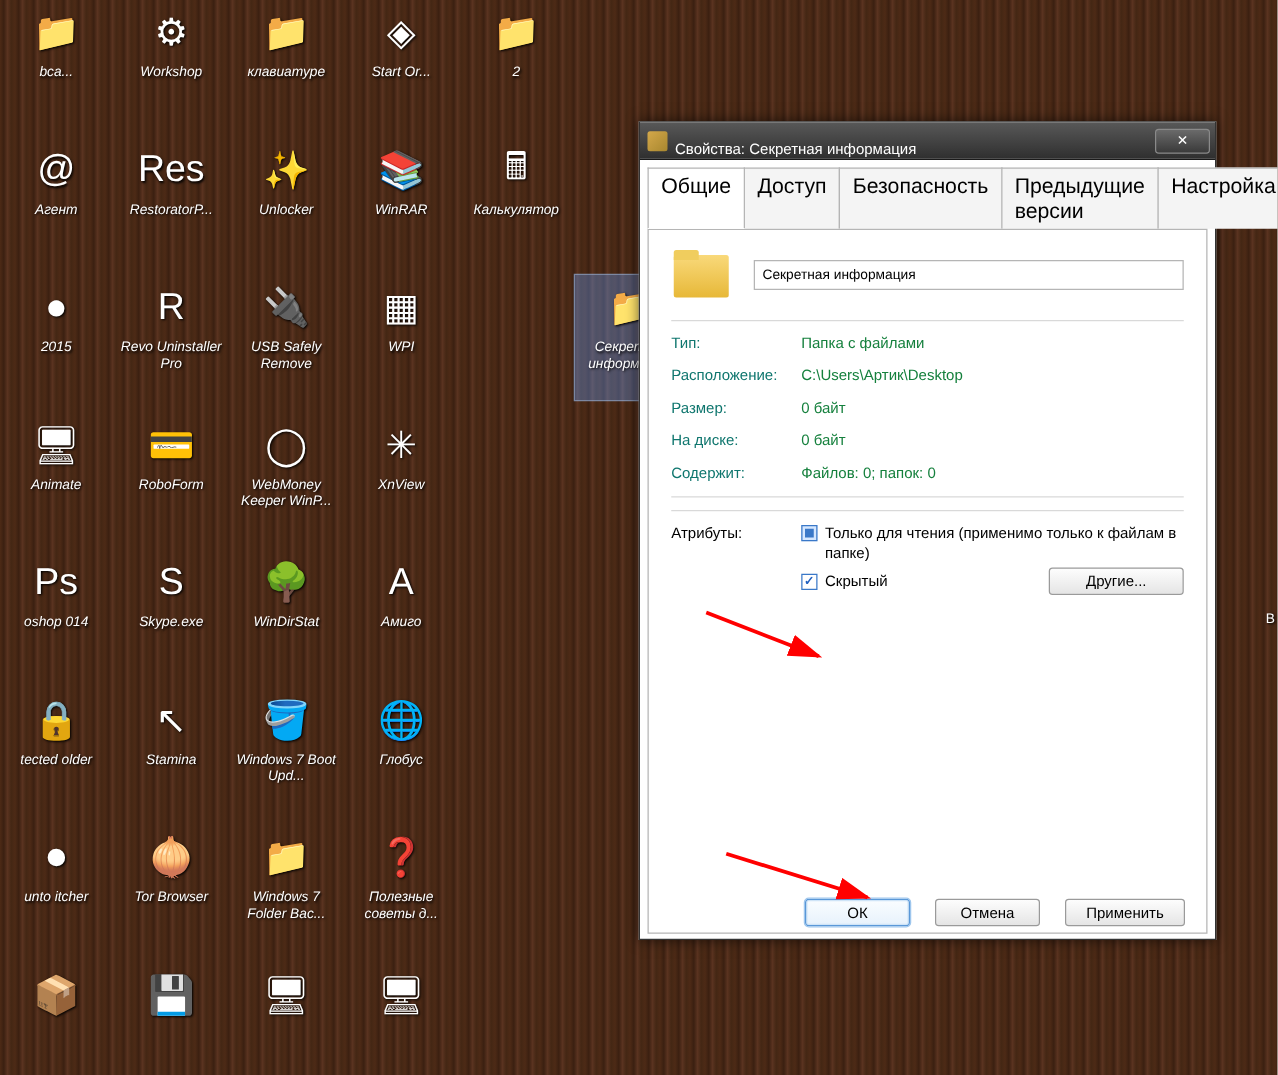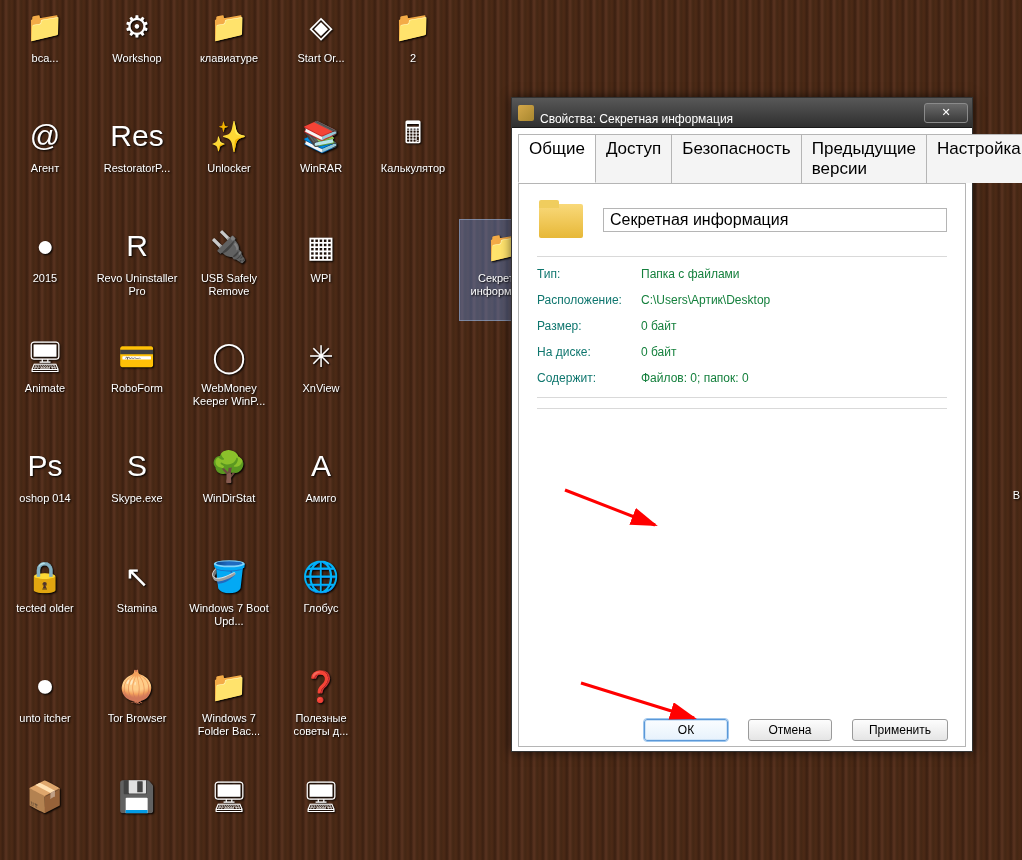--- a/index.html
+++ b/index.html
@@ -47,20 +47,21 @@
     width: 48px; height: 48px;
     display: flex; align-items: center; justify-content: center;
     margin-bottom: 2px;
     font-size: 30px;
     color: #fff;
   }
   .dicon .ilabel {
     max-width: 84px;
     word-wrap: break-word;
     line-height: 1.2;
+    font-style: italic;
   }
   
   .props {
     position: absolute;
     left: 511px; top: 97px;
     width: 462px; height: 655px;
     background: #fff;
     border: 1px solid #333;
     box-shadow: 0 0 10px rgba(0,0,0,0.6);
     color: #000;
@@ -143,21 +144,21 @@
     position:absolute; left:2px; top:2px;
     width:20px; height:8px;
     background: #f0cd5e;
     border-radius: 2px 2px 0 0;
   }
   .namefield {
     flex: 1;
     height: 24px;
     border: 1px solid #b5b5b5;
     padding: 2px 6px;
-    font-size: 16px;
+    font-size: 11px;
     display:flex;align-items:center;
   }
   .divider { height:1px; background:#d9d9d9; margin: 2px 0 10px 0; }
   .kv { display:flex; margin-bottom: 12px; font-size: 12px; }
   .kv .k { width: 104px; color:#0f766e; }
   .kv .v { flex:1; color:#15803d; }
   .attrow {
     display:flex; align-items:flex-start;
     font-size:12px;
     margin-top: 2px;
@@ -451,20 +452,34 @@
     <div class="kv">
       <div class="k">Содержит:</div>
       <div class="v">Файлов: 0; папок: 0</div>
     </div>
 
     <div class="divider"></div>
 
 
     <div class="divider"></div>
 
+    <div class="attrow">
+      <div class="k">Атрибуты:</div>
+      <div class="attblock" style="position:relative;">
+        <div class="chkline">
+          <div class="chkbox tristate"></div>
+          <div class="chktext">Только для чтения (применимо только к файлам в папке)</div>
+        </div>
+        <div class="chkline" style="margin-top:6px;position:relative;">
+          <div class="chkbox checked"></div>
+          <div class="chktext">Скрытый</div>
+          <button class="btn" style="position:absolute;right:0;top:-4px;min-width:108px;">Другие...</button>
+        </div>
+      </div>
+    </div>
 
   </div>
 
   <div class="buttonbar">
     <button class="btn primary">ОК</button>
     <button class="btn">Отмена</button>
     <button class="btn">Применить</button>
   </div>
 </div>
 

